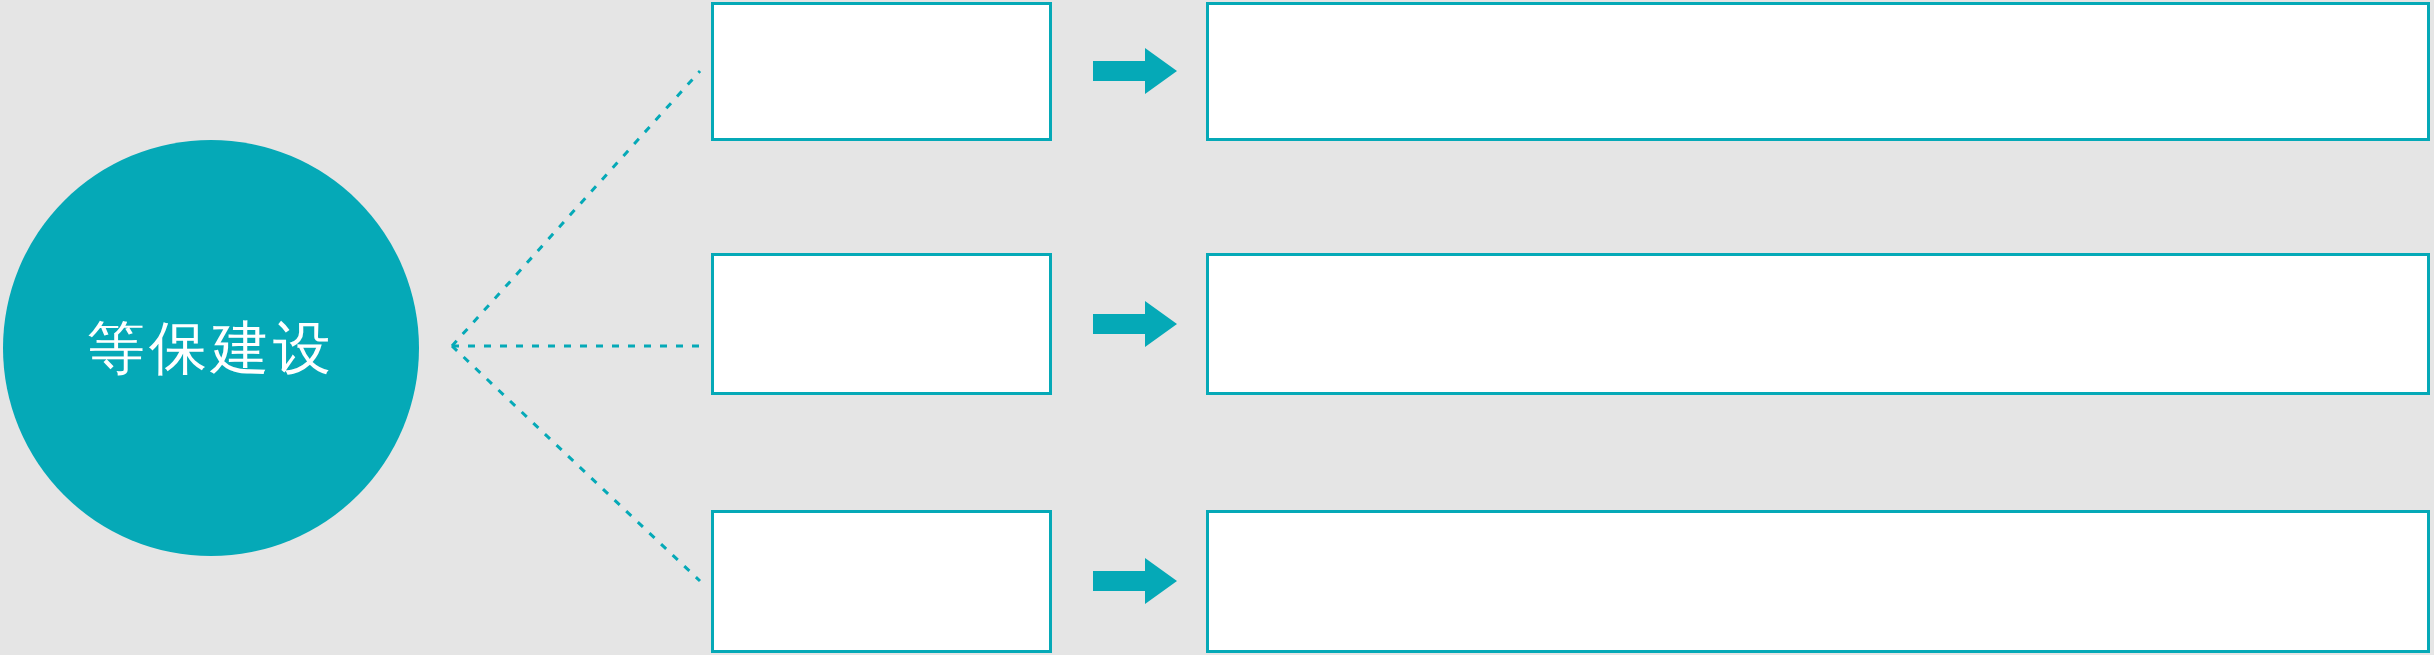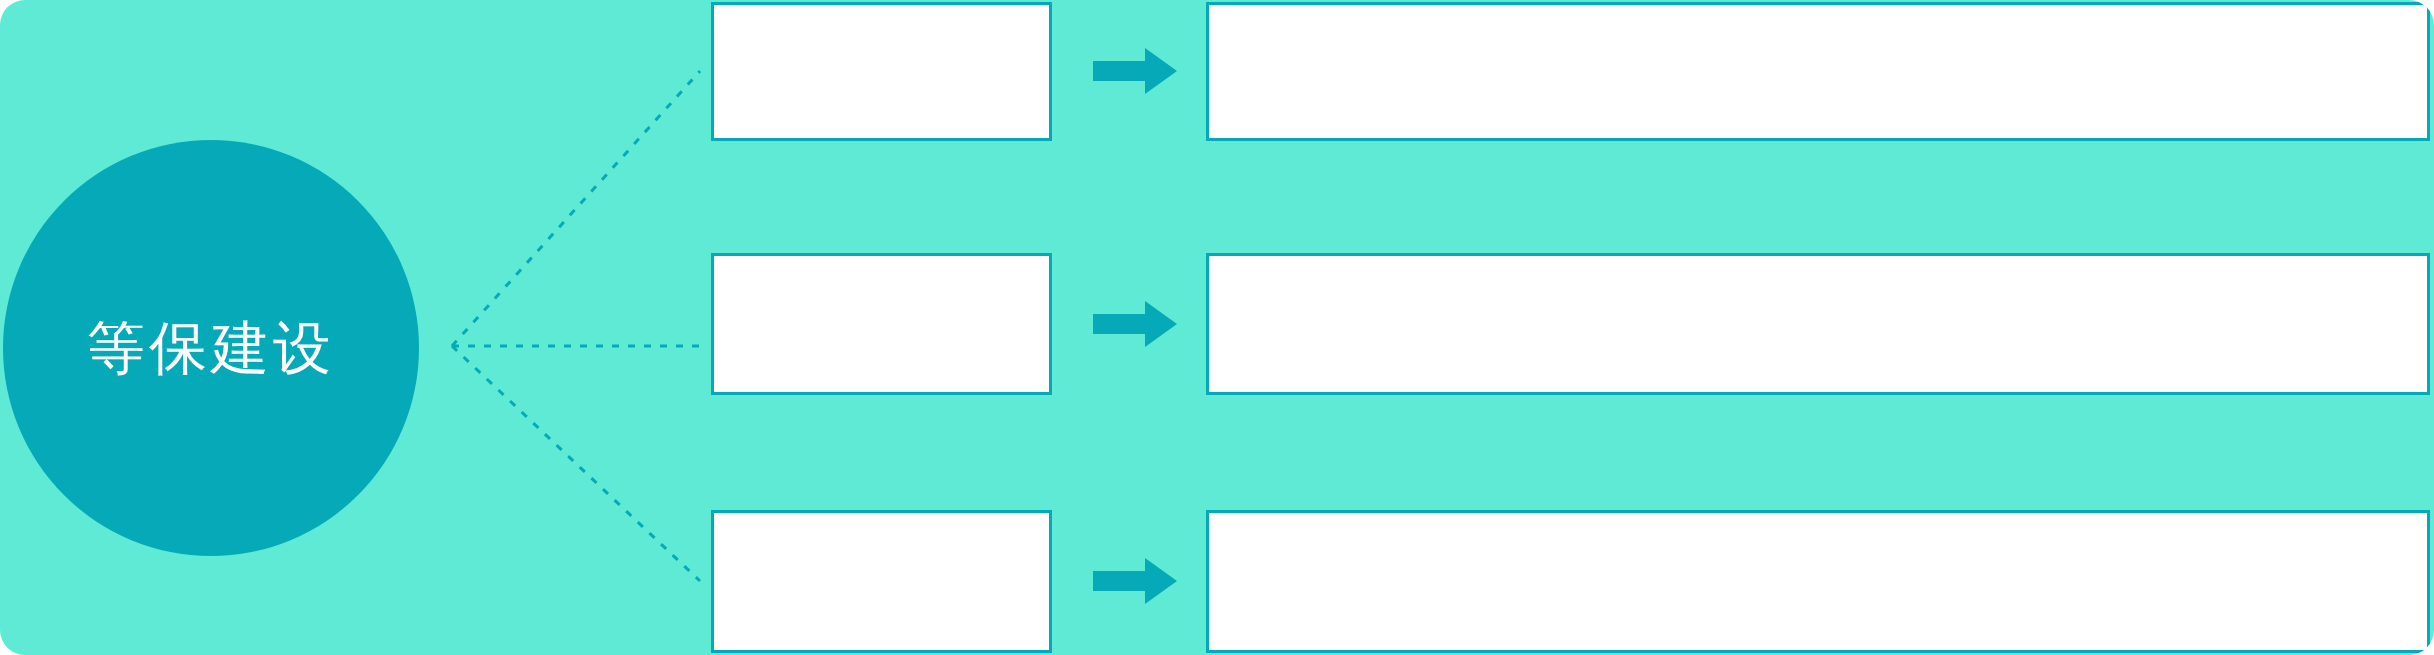--- a/index.html
+++ b/index.html
@@ -8,23 +8,22 @@
     padding: 0;
     background: #ffffff;
   }
   body {
     font-family: "Liberation Sans", "DejaVu Sans", sans-serif;
   }
   #canvas {
     position: relative;
     width: 2434px;
     height: 655px;
-    background: #5eead4;
+    background: #e5e5e5;
     overflow: hidden;
-    border-radius: 25px;
   }
 
   
   .hub {
     position: absolute;
     left: 3px;
     top: 140px;
     width: 416px;
     height: 416px;
     border-radius: 50%;

